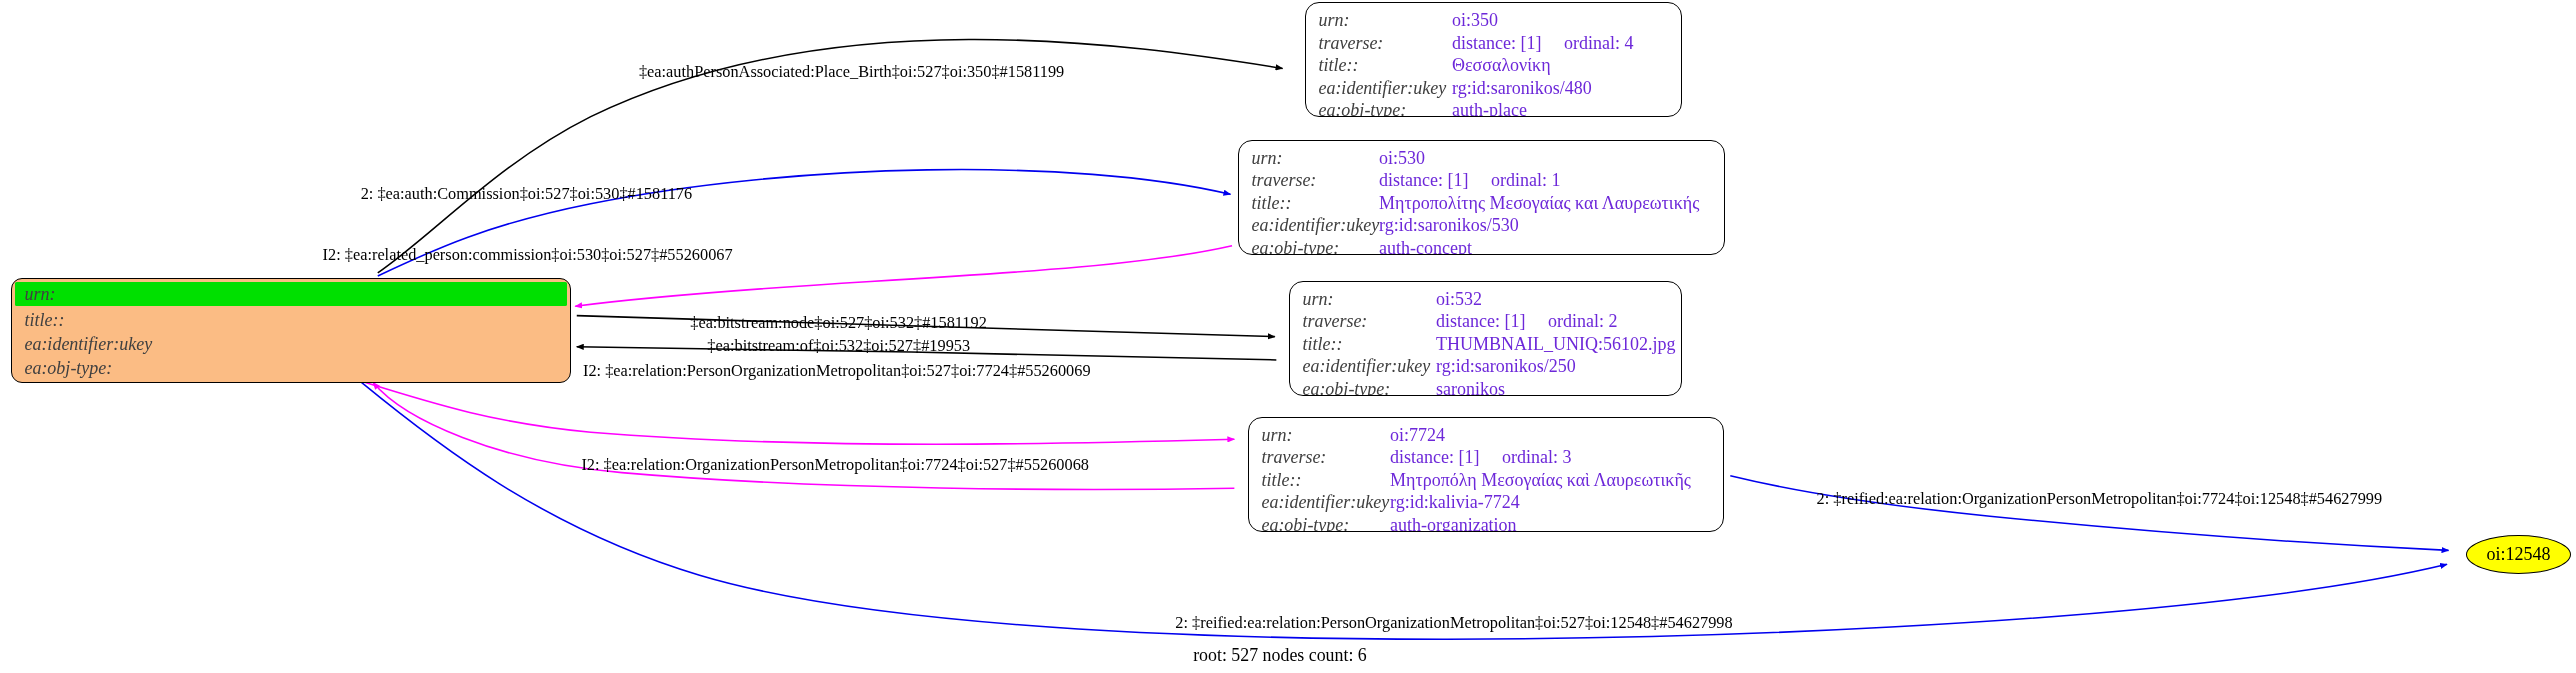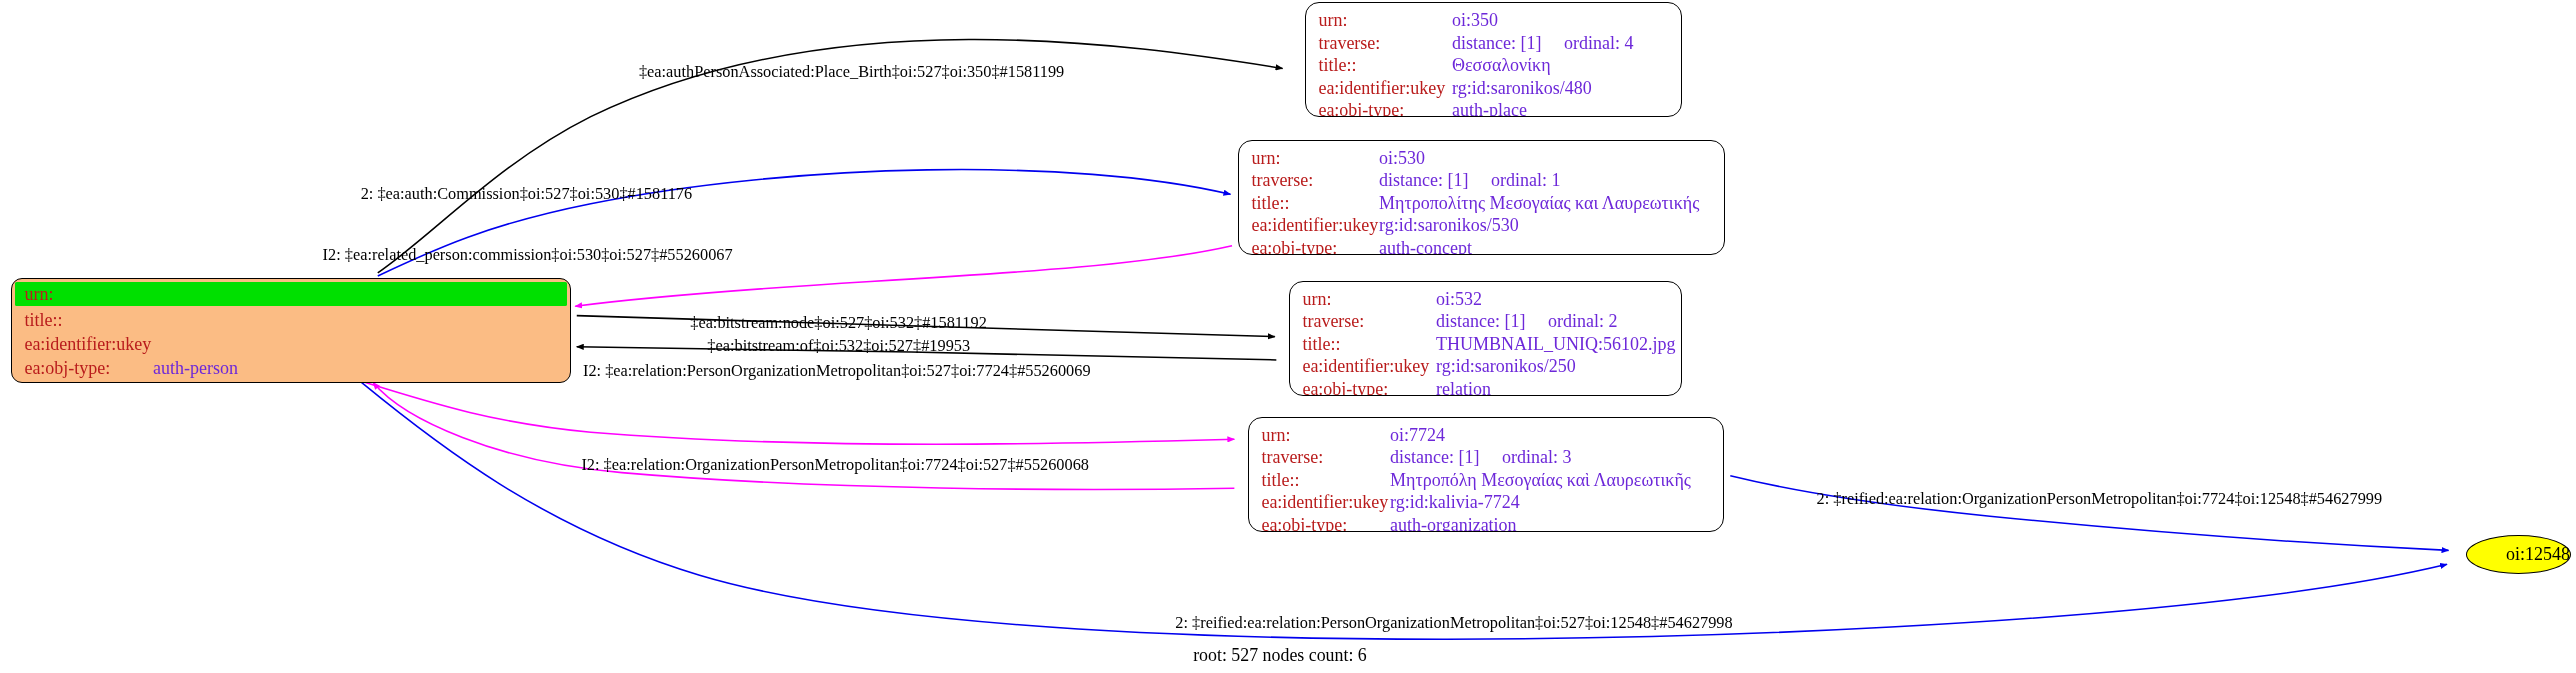--- a/index.html
+++ b/index.html
@@ -53,25 +53,26 @@
     padding: 0;
   }
   .rec-row {
     display: flex;
     align-items: baseline;
     line-height: 1.0;
     padding: 2.3px 0;
   }
   .rec-key {
     font-size: 18px;
-    color: #b91c1c;
+    color: #404040;
     padding-left: 12.4px;
     box-sizing: border-box;
     flex: 0 0 auto;
     white-space: pre;
+    font-style: italic;
   }
   .rec-val {
     font-size: 18px;
     color: #6d28d9;
     white-space: pre;
     flex: 1 1 auto;
   }
   .rec-row.highlight {
     background: #00e000;
     padding: 3.1px 0 3.1px 0;
@@ -157,21 +158,20 @@
       <span class="rec-key" style="width:138px;">urn:</span>
     </div>
     <div class="rec-row">
       <span class="rec-key" style="width:141px;">title::</span>
     </div>
     <div class="rec-row">
       <span class="rec-key" style="width:141px;">ea:identifier:ukey</span>
     </div>
     <div class="rec-row">
       <span class="rec-key" style="width:141px;">ea:obj-type:</span>
-      <span class="rec-val">auth-person</span>
     </div>
   </div>
 
   <div class="record-node" style="left:1305px; top:2.3px; width:377px; height:115px;">
     <div class="rec-row">
       <span class="rec-key" style="width:146px;">urn:</span>
       <span class="rec-val">oi:350</span>
     </div>
     <div class="rec-row">
       <span class="rec-key" style="width:146px;">traverse:</span>
@@ -226,21 +226,21 @@
     <div class="rec-row">
       <span class="rec-key" style="width:146px;">title::</span>
       <span class="rec-val">THUMBNAIL_UNIQ:56102.jpg</span>
     </div>
     <div class="rec-row">
       <span class="rec-key" style="width:146px;">ea:identifier:ukey</span>
       <span class="rec-val">rg:id:saronikos/250</span>
     </div>
     <div class="rec-row">
       <span class="rec-key" style="width:146px;">ea:obj-type:</span>
-      <span class="rec-val">relation</span>
+      <span class="rec-val">saronikos</span>
     </div>
   </div>
 
   <div class="record-node" style="left:1248px; top:417px; width:476px; height:115px;">
     <div class="rec-row">
       <span class="rec-key" style="width:141px;">urn:</span>
       <span class="rec-val">oi:7724</span>
     </div>
     <div class="rec-row">
       <span class="rec-key" style="width:141px;">traverse:</span>
@@ -253,18 +253,18 @@
     <div class="rec-row">
       <span class="rec-key" style="width:141px;">ea:identifier:ukey</span>
       <span class="rec-val">rg:id:kalivia-7724</span>
     </div>
     <div class="rec-row">
       <span class="rec-key" style="width:141px;">ea:obj-type:</span>
       <span class="rec-val">auth-organization</span>
     </div>
   </div>
 
-  <div class="ellipse-node" style="left:2466px; top:535px; width:105px; height:39px;justify-content:flex-end;">
+  <div class="ellipse-node" style="left:2466px; top:535px; width:105px; height:39px;">
     <span class="ellipse-label">oi:12548</span>
   </div>
 
 </div>
 
 
 </body></html>

